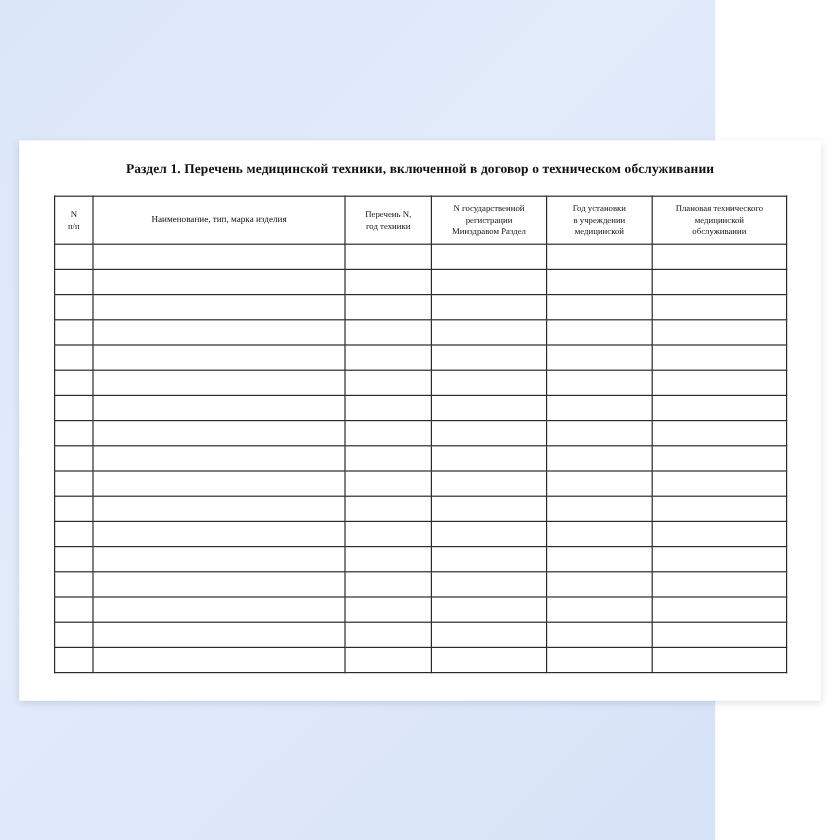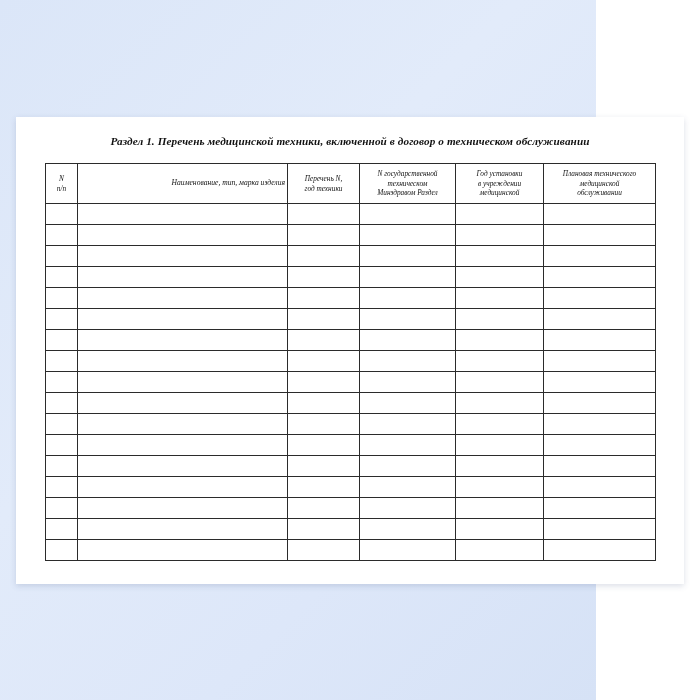--- a/index.html
+++ b/index.html
@@ -12,21 +12,20 @@
     overflow: hidden;
     font-family: "Liberation Serif", serif;
     background: #ffffff;
   }
   #canvas {
     position: relative;
     width: 596px;
     height: 700px;
     background: linear-gradient(135deg, #dbe6f8 0%, #e2ebfa 40%, #dde7f9 70%, #d6e2f6 100%);
     box-sizing: border-box;
-    font-style: italic;
   }
   
   #paper {
     position: absolute;
     left: 16px;
     top: 117px;
     width: 668px;
     height: 467px;
     background: #ffffff;
     box-shadow: 0 2px 6px rgba(60, 80, 120, 0.18);
@@ -70,21 +69,20 @@
     color: #111111;
     padding: 3px 2px;
     height: 40px;
     box-sizing: border-box;
   }
   table.reg-table th .hl {
     display: block;
   }
   table.reg-table th.col-name {
     font-size: 7.6px;
-    text-align: right;
   }
   table.reg-table td.cell {
     height: 21px;
     box-sizing: border-box;
     background: #ffffff;
   }
   
   col.c0 { width: 32px; }
   col.c1 { width: 210px; }
   col.c2 { width: 72px; }
@@ -116,21 +114,21 @@
             </th>
             <th class="col-name">
               <span class="hl">Наименование, тип, марка изделия</span>
             </th>
             <th>
               <span class="hl">Перечень N,</span>
               <span class="hl">год техники</span>
             </th>
             <th>
               <span class="hl">N государственной</span>
-              <span class="hl">техническом</span>
+              <span class="hl">регистрации</span>
               <span class="hl">Минздравом Раздел</span>
             </th>
             <th>
               <span class="hl">Год установки</span>
               <span class="hl">в учреждении</span>
               <span class="hl">медицинской</span>
             </th>
             <th>
               <span class="hl">Плановая технического</span>
               <span class="hl">медицинской</span>

